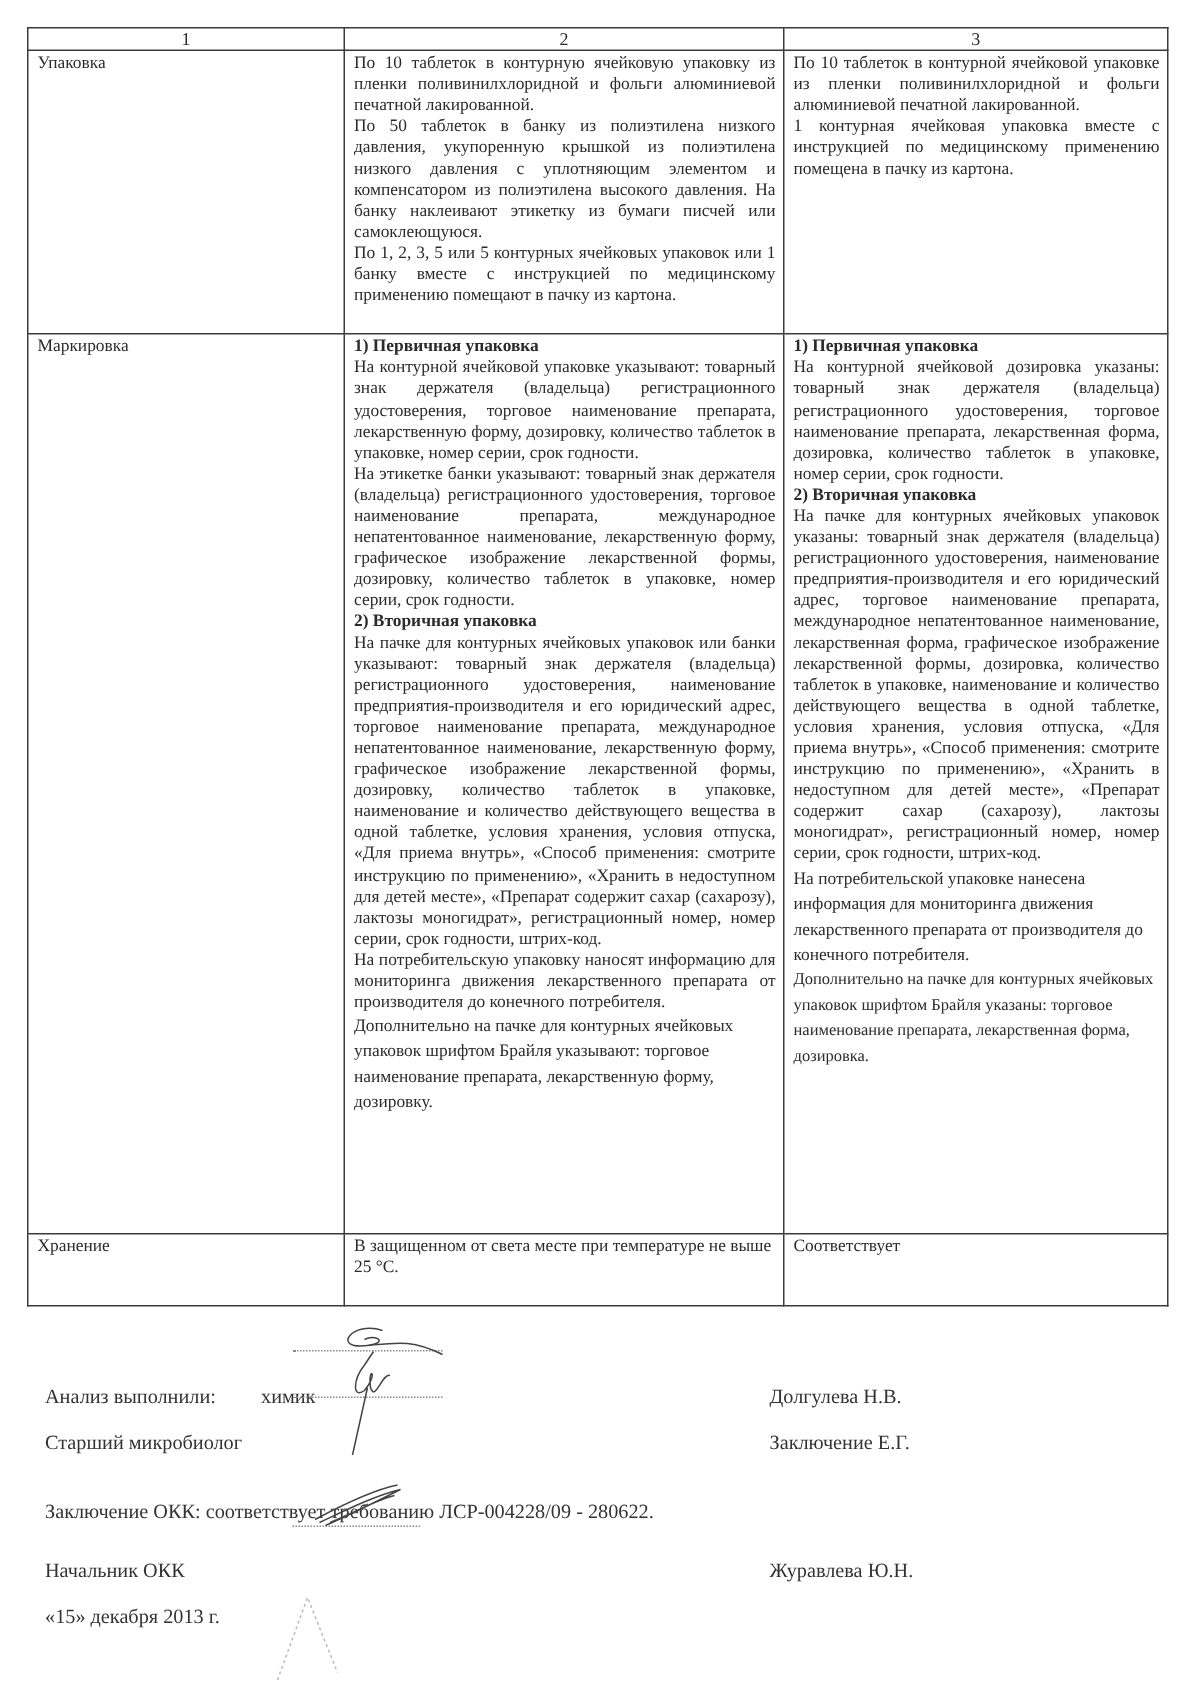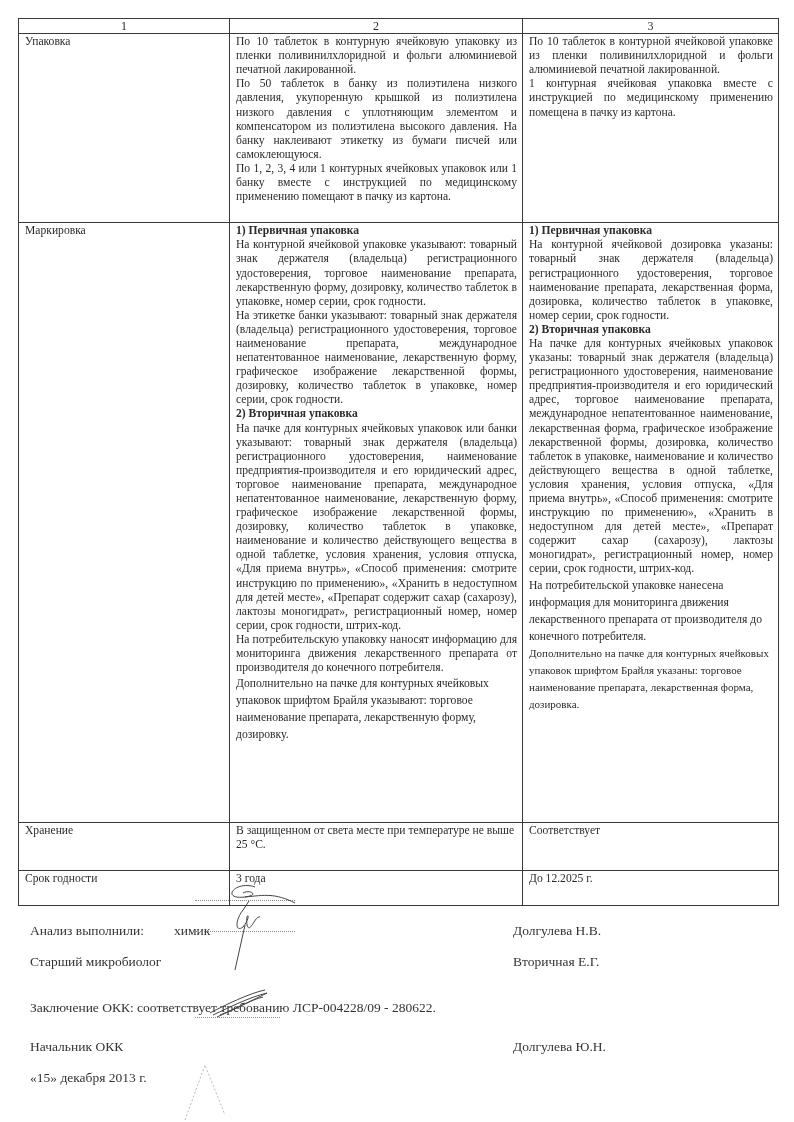--- a/index.html
+++ b/index.html
@@ -47,21 +47,21 @@
       <th>1</th>
       <th>2</th>
       <th>3</th>
     </tr>
 
     <tr style="height:186px;">
       <td class="rowlabel">Упаковка</td>
       <td>
         <p class="p">По 10 таблеток в контурную ячейковую упаковку из пленки поливинилхлоридной и фольги алюминиевой печатной лакированной.</p>
         <p class="p">По 50 таблеток в банку из полиэтилена низкого давления, укупоренную крышкой из полиэтилена низкого давления с уплотняющим элементом и компенсатором из полиэтилена высокого давления. На банку наклеивают этикетку из бумаги писчей или самоклеющуюся.</p>
-        <p class="p">По 1, 2, 3, 4 или 1 контурных ячейковых упаковок или 1 банку вместе с инструкцией по медицинскому применению помещают в пачку из картона.</p>
+        <p class="p">По 1, 2, 3, 5 или 5 контурных ячейковых упаковок или 1 банку вместе с инструкцией по медицинскому применению помещают в пачку из картона.</p>
       </td>
       <td>
         <p class="p">По 10 таблеток в контурной ячейковой упаковке из пленки поливинилхлоридной и фольги алюминиевой печатной лакированной.</p>
         <p class="p">1 контурная ячейковая упаковка вместе с инструкцией по медицинскому применению помещена в пачку из картона.</p>
       </td>
     </tr>
 
     <tr style="height:600px;">
       <td class="rowlabel">Маркировка</td>
       <td>
@@ -82,50 +82,45 @@
         <p class="p left" style="line-height:17px; font-size:11px;">Дополнительно на пачке для контурных ячейковых упаковок шрифтом Брайля указаны: торговое наименование препарата, лекарственная форма, дозировка.</p>
       </td>
     </tr>
 
     <tr style="height:28px;">
       <td class="rowlabel">Хранение</td>
       <td>В защищенном от света месте при температуре не выше 25 °С.</td>
       <td>Соответствует</td>
     </tr>
 
-    <tr style="height:16px;">
-      <td class="rowlabel">Срок годности</td>
-      <td>3 года</td>
-      <td>До 12.2025 г.</td>
-    </tr>
   </tbody>
     </table>
 
   <div class="footer">
     <span class="fline" style="left:30px; top:886px;">Анализ выполнили:</span>
     <span class="fline" style="left:174px; top:886px;">химик</span>
     <div class="sigline" style="left:195px; top:900px; width:100px;"></div>
     <span class="fline" style="left:513px; top:886px;">Долгулева Н.В.</span>
 
     <span class="fline" style="left:30px; top:917px;">Старший микробиолог</span>
     <div class="sigline" style="left:195px; top:931px; width:100px;"></div>
-    <span class="fline" style="left:513px; top:917px;">Вторичная Е.Г.</span>
+    <span class="fline" style="left:513px; top:917px;">Заключение Е.Г.</span>
 
     <svg class="sig" style="left:215px; top:875px;" width="120" height="110">
       <path d="M40 12 C20 5, 5 25, 30 22 C45 20, 35 14, 28 18 M30 22 C50 20, 60 18, 80 28 M34 26 L28 35 C20 45, 20 58, 28 52 C38 40, 30 35, 32 50 C35 60, 40 40, 45 42 M30 50 L20 95" stroke="#444" stroke-width="1" fill="none"></path>
     </svg>
 
     <span class="fline" style="left:30px; top:963px;">Заключение ОКК: соответствует требованию ЛСР-004228/09 - 280622.</span>
 
     <span class="fline" style="left:30px; top:1002px;">Начальник ОКК</span>
     <div class="sigline" style="left:195px; top:1017px; width:85px;"></div>
     <svg class="sig" style="left:205px; top:985px;" width="80" height="40">
       <path d="M5 28 C20 20, 45 8, 60 5 M8 30 C25 22, 45 12, 62 8 C50 14, 30 24, 12 32 M15 30 C30 24, 48 14, 58 12" stroke="#444" stroke-width="1" fill="none"></path>
     </svg>
-    <span class="fline" style="left:513px; top:1002px;">Долгулева Ю.Н.</span>
+    <span class="fline" style="left:513px; top:1002px;">Журавлева Ю.Н.</span>
 
     <span class="fline" style="left:30px; top:1033px;">«15» декабря 2013 г.</span>
 
     <svg class="sig" style="left:180px; top:1060px;" width="80" height="62">
       <path d="M5 60 L25 5 L45 55" stroke="#bbb" stroke-width="1" stroke-dasharray="2,2" fill="none"></path>
     </svg>
   </div>
 
 </div>
 

